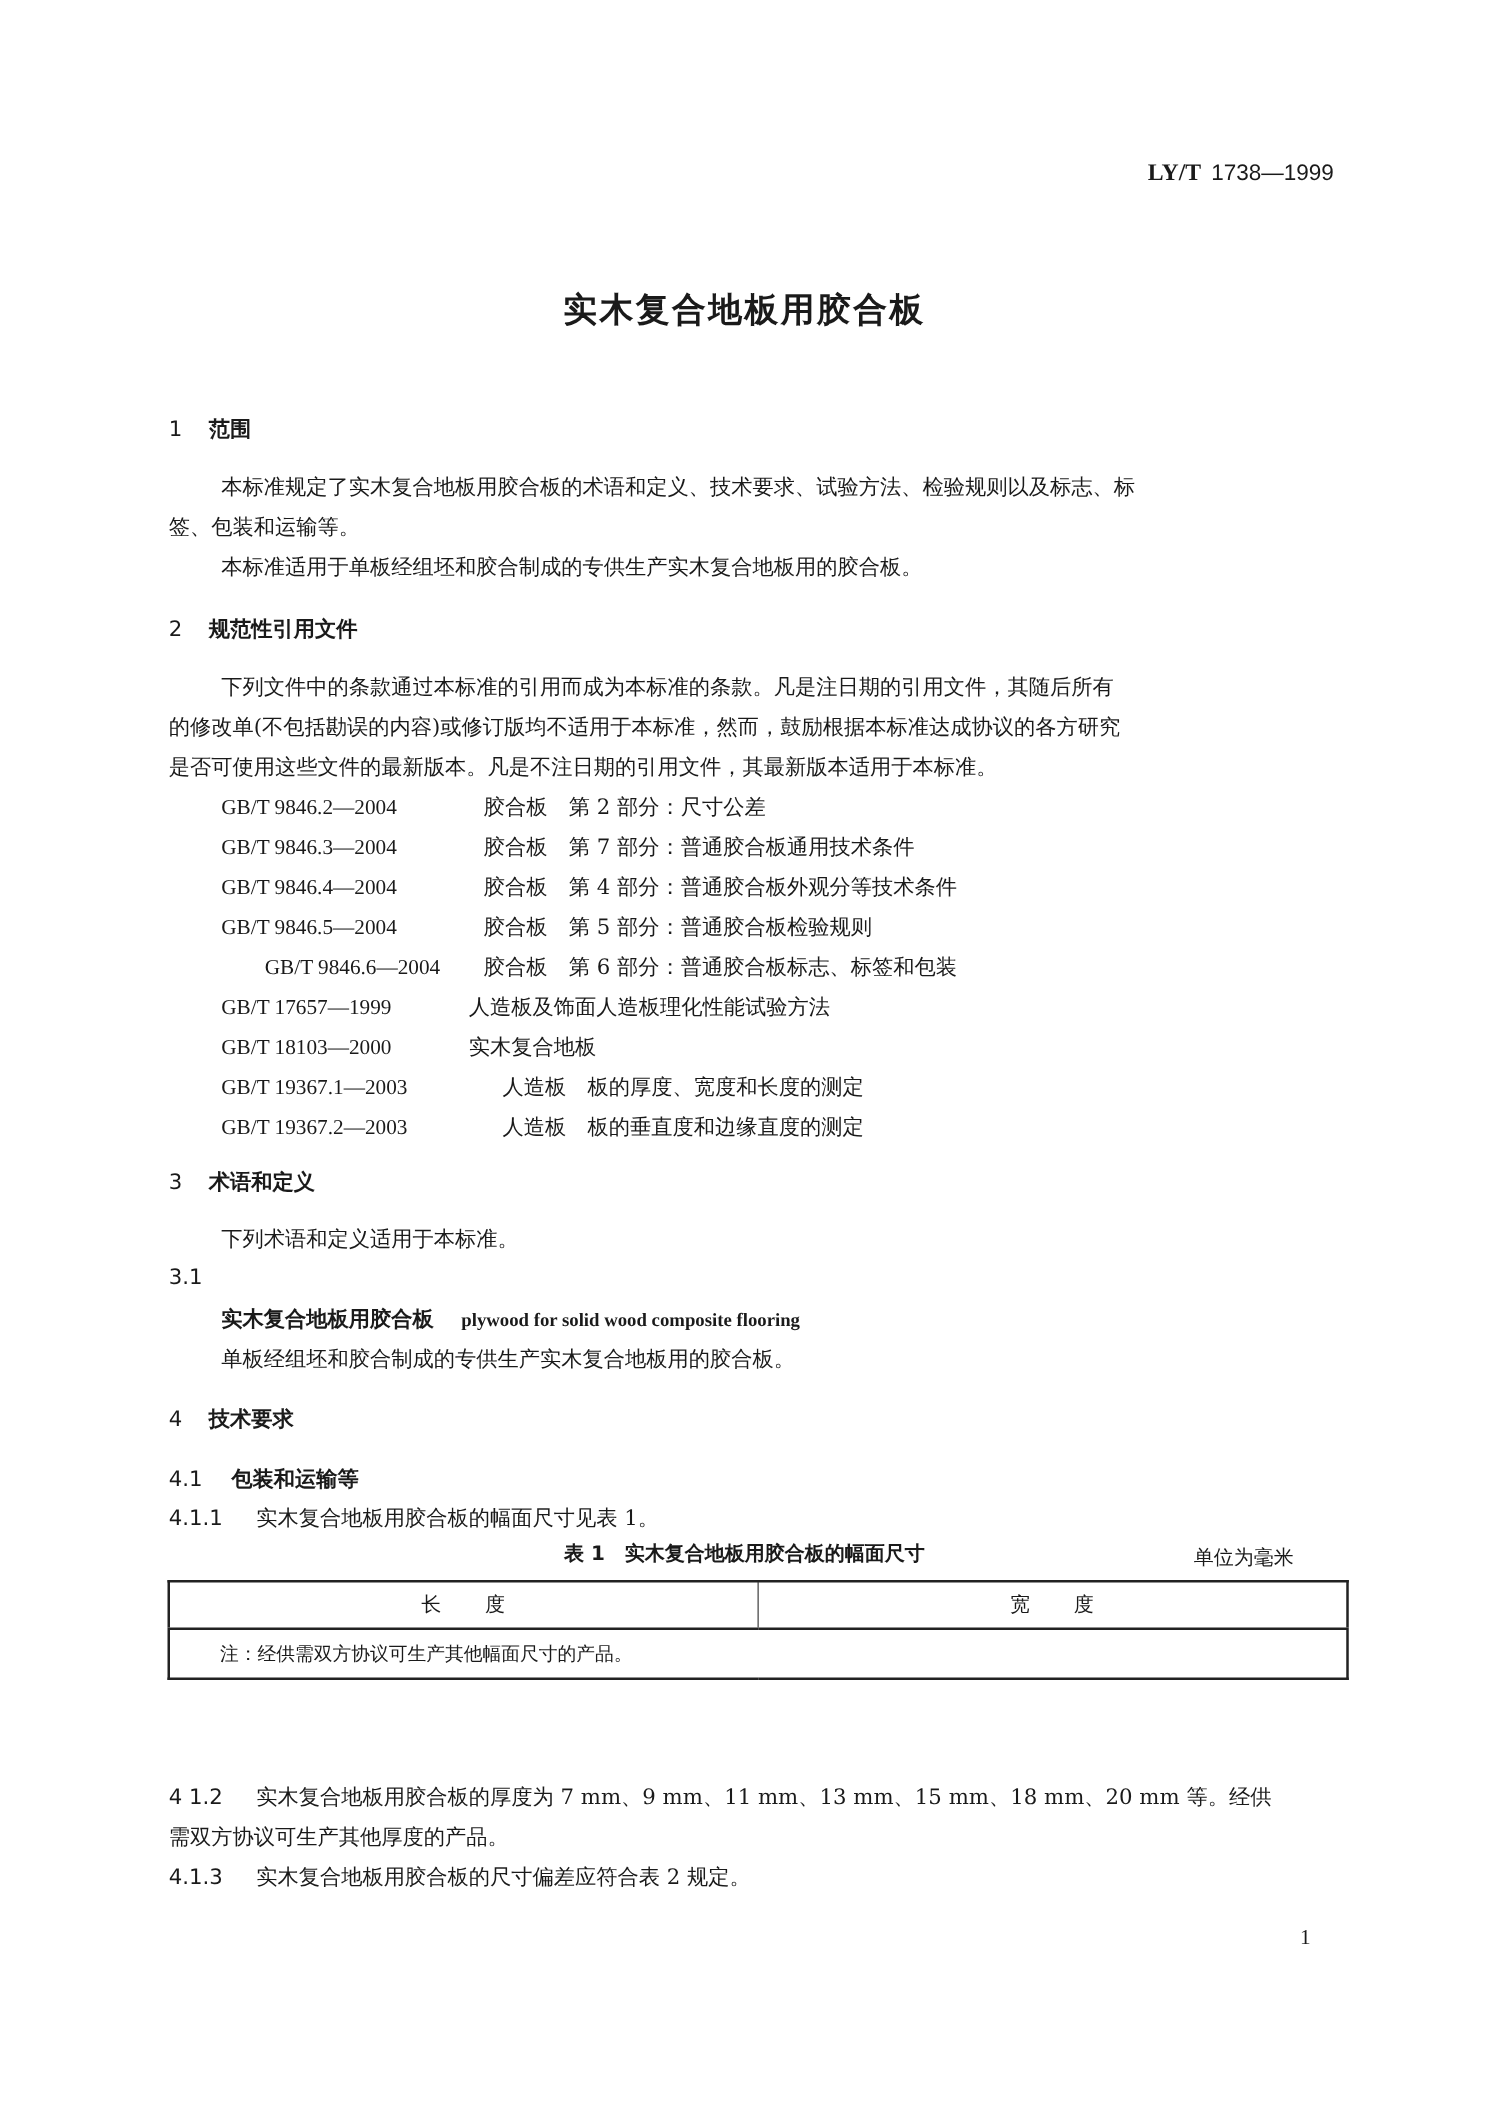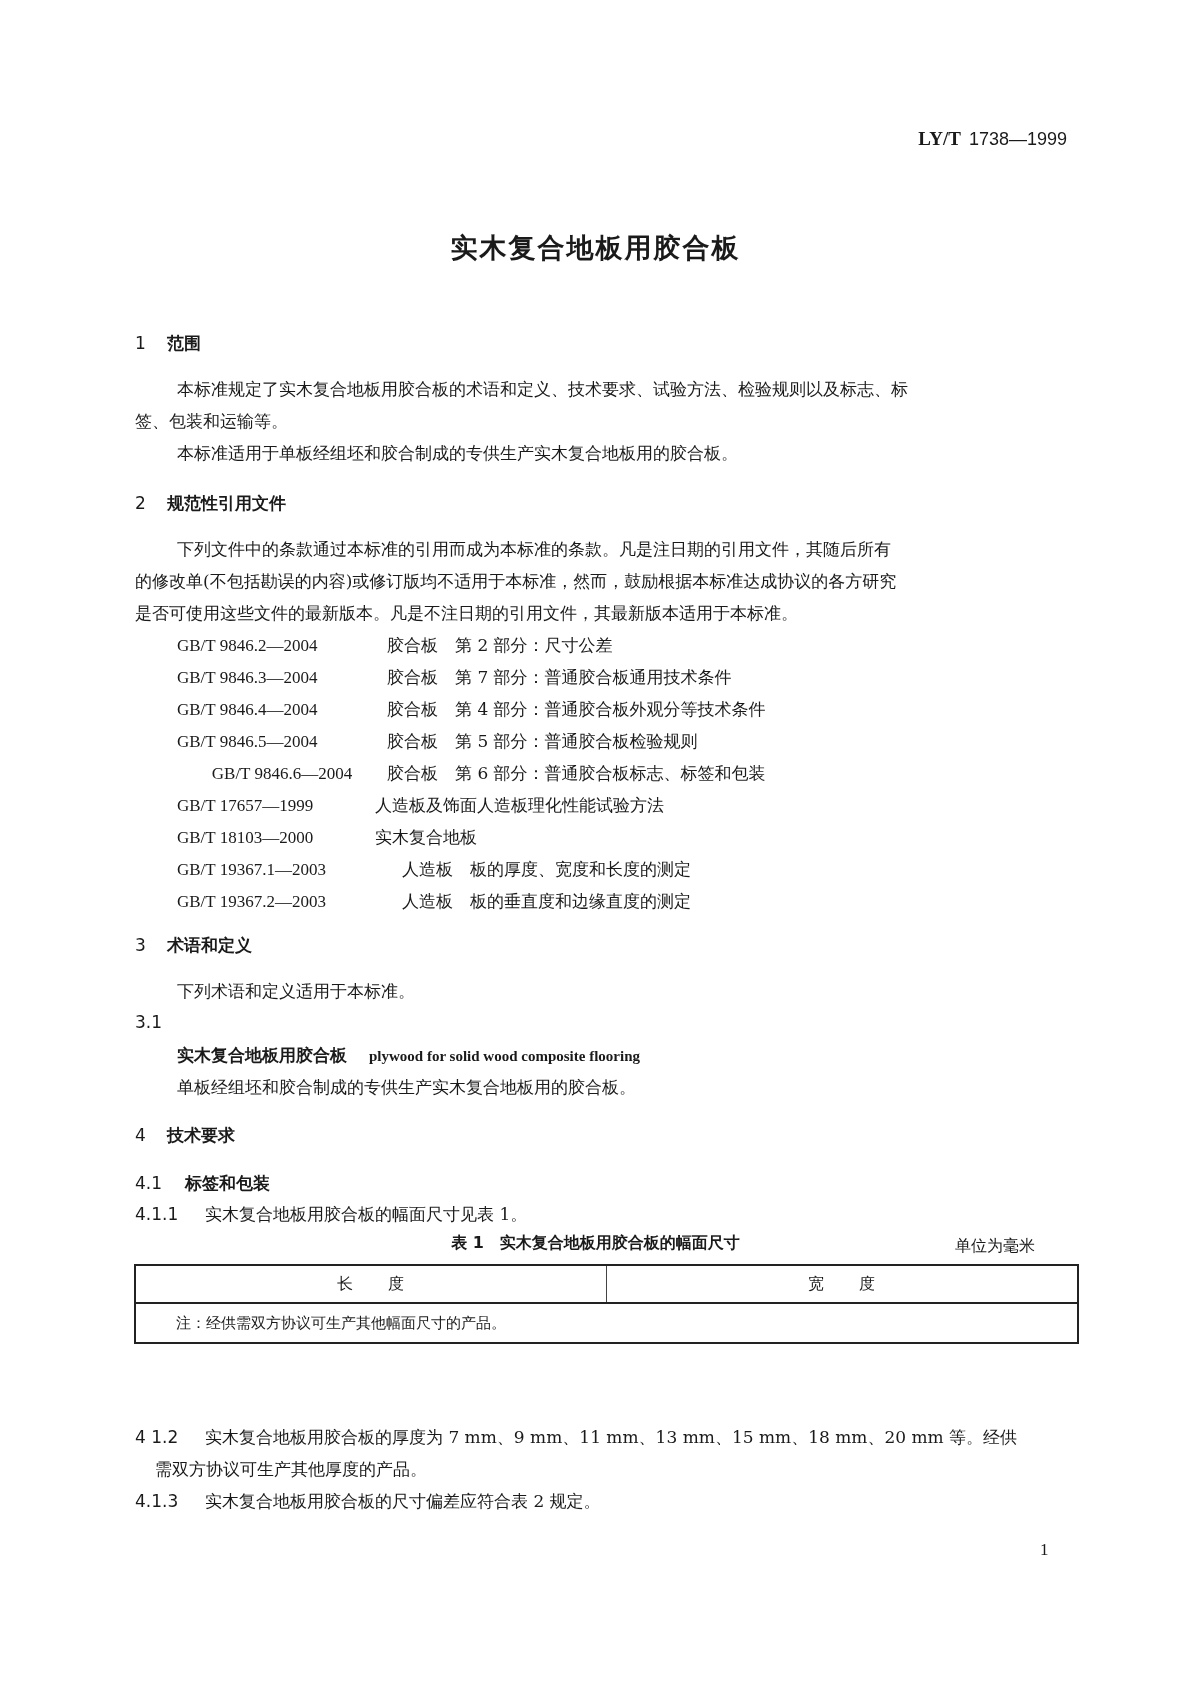--- a/index.html
+++ b/index.html
@@ -74,21 +74,21 @@
 <div class="abs body-text" style="top:1012px; font-family:'DejaVu Sans', sans-serif;">3.1</div>
 <div class="abs term-line" style="top:1044px;">
   <span>实木复合地板用胶合板</span><span class="en">plywood for solid wood composite flooring</span>
 </div>
 <div class="abs body-text indent" style="top:1076px;">单板经组坯和胶合制成的专供生产实木复合地板用的胶合板。</div>
 
 <div class="abs heading" style="top:1124px;">
   <span class="hnum">4</span><span>技术要求</span>
 </div>
 <div class="abs heading sub" style="top:1172px;">
-  <span class="hnum">4.1</span><span>标签和包装</span>
+  <span class="hnum">4.1</span><span>包装和运输等</span>
 </div>
 <div class="abs body-text" style="top:1203px;">
   <span class="clause-num">4.1.1</span><span>实木复合地板用胶合板的幅面尺寸见表 1。</span>
 </div>
 
 <div class="abs table-caption">表 1　实木复合地板用胶合板的幅面尺寸</div>
 <div class="abs unit-note">单位为毫米</div>
 <table class="dim">
   <tbody>
       <tr>
@@ -97,18 +97,18 @@
   </tr>
   <tr>
     <td class="note" colspan="2">注：经供需双方协议可生产其他幅面尺寸的产品。</td>
   </tr>
 </tbody>
   </table>
 
 <div class="abs body-text" style="top:1426px;">
   <span class="clause-num">4 1.2</span><span>实木复合地板用胶合板的厚度为 7 mm、9 mm、11 mm、13 mm、15 mm、18 mm、20 mm 等。经供</span>
 </div>
-<div class="abs body-text" style="top:1458px;margin-left:20px;">需双方协议可生产其他厚度的产品。</div>
+<div class="abs body-text" style="top:1458px;">需双方协议可生产其他厚度的产品。</div>
 <div class="abs body-text" style="top:1490px;">
   <span class="clause-num">4.1.3</span><span>实木复合地板用胶合板的尺寸偏差应符合表 2 规定。</span>
 </div>
 
 <div class="abs page-num">1</div>
 
 </body></html>

